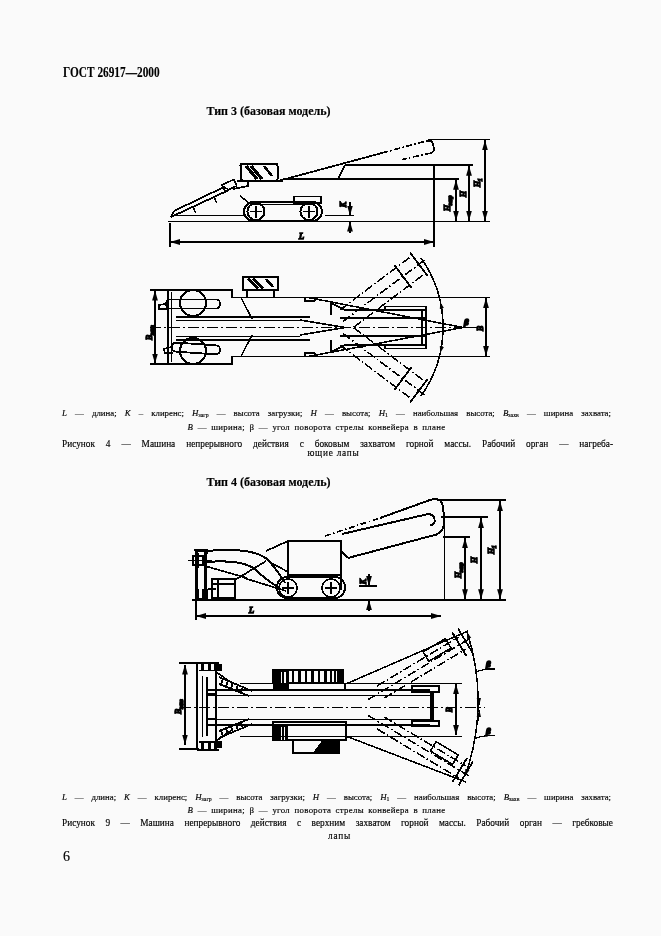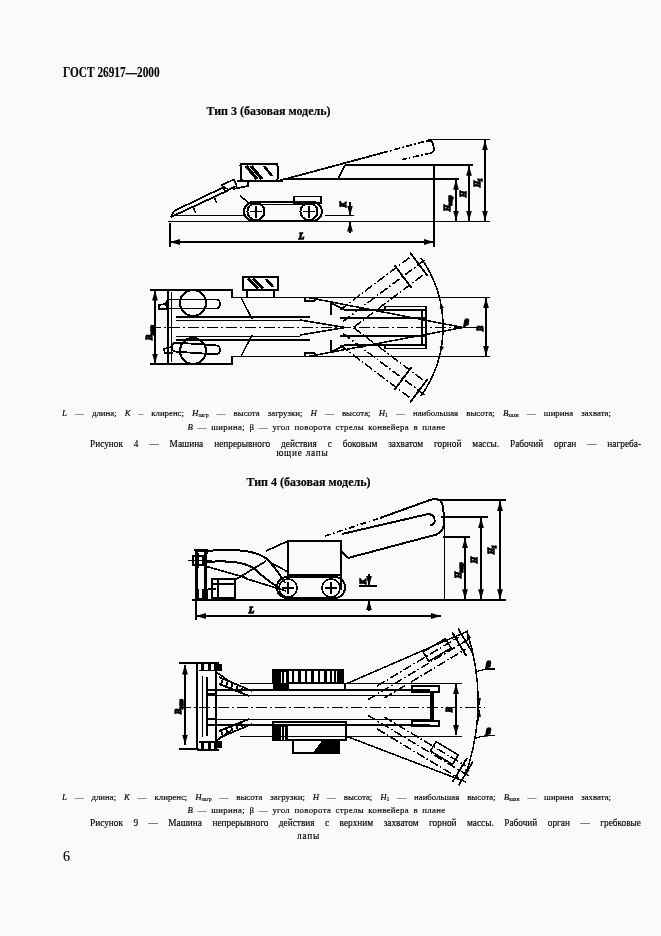--- a/index.html
+++ b/index.html
@@ -2,36 +2,36 @@
 <html><head>
 <meta charset="utf-8">
 <style>
 html,body{margin:0;padding:0;}
 body{width:661px;height:936px;background:#fafafa;font-family:"Liberation Serif",serif;color:#000;position:relative;overflow:hidden;-webkit-text-stroke:0.15px #000;}
 .abs{position:absolute;}
 .hdr{font-weight:bold;font-size:14.5px;transform:scaleX(.78);transform-origin:0 0;white-space:nowrap;}
 .tip{font-weight:bold;font-size:12px;width:537px;text-align:center;}
 .leg{font-size:8.8px;white-space:nowrap;text-align:justify;text-align-last:justify;}
 .legc{font-size:8.8px;width:661px;text-align:center;letter-spacing:.3px;word-spacing:2px;}
-.cap{font-size:9.3px;white-space:nowrap;text-align:justify;text-align-last:justify;margin-left:28px;}
-.capc{font-size:9.3px;width:605px;text-align:center;letter-spacing:.75px;}
+.cap{font-size:9.3px;white-space:nowrap;text-align:justify;text-align-last:justify;}
+.capc{font-size:9.3px;width:605px;text-align:center;letter-spacing:.75px;margin-left:31px;}
 sub{font-size:5.8px;vertical-align:-1px;}
 svg text{font-family:"Liberation Serif",serif;font-style:italic;fill:#000;}
 </style>
 </head>
 <body>
 <div class="abs hdr" style="left:63px;top:64px;">ГОСТ 26917—2000</div>
 <div class="abs tip" style="left:0;top:103.5px;">Тип 3 (базовая модель)</div>
 
 <div class="abs leg" style="left:62px;top:408px;width:549px;"><i>L</i> — длина; <i>K</i> – клиренс; <i>H</i><sub>загр</sub> — высота загрузки; <i>H</i> — высота; <i>H</i><sub>1</sub> — наибольшая высота; <i>B</i><sub>захв</sub> — ширина захвата;</div>
 <div class="abs legc" style="left:-14px;top:422px;"><i>B</i> — ширина; β — угол поворота стрелы конвейера в плане</div>
 <div class="abs cap" style="left:62px;top:439px;width:551px;">Рисунок 4 — Машина непрерывного действия  с  боковым захватом горной массы.  Рабочий орган — нагреба-</div>
 <div class="abs capc" style="left:0;top:448px;">ющие лапы</div>
 
-<div class="abs tip" style="left:0;top:475px;margin-left:40px;">Тип 4 (базовая модель)</div>
+<div class="abs tip" style="left:0;top:475px;">Тип 4 (базовая модель)</div>
 
 <div class="abs leg" style="left:62px;top:792px;width:549px;"><i>L</i> — длина; <i>K</i> — клиренс; <i>H</i><sub>загр</sub> — высота загрузки; <i>H</i> — высота; <i>H</i><sub>1</sub> — наибольшая высота; <i>B</i><sub>захв</sub> — ширина захвата;</div>
 <div class="abs legc" style="left:-14px;top:805px;"><i>B</i> — ширина; β — угол поворота стрелы конвейера в плане</div>
 <div class="abs cap" style="left:62px;top:818px;width:551px;">Рисунок 9 — Машина непрерывного действия  с  верхним  захватом горной массы. Рабочий орган — гребковые</div>
 <div class="abs capc" style="left:6px;top:831px;">лапы</div>
 <div class="abs" style="left:63px;top:849px;font-size:14px;">6</div>
 
 <svg class="abs" style="left:0;top:0;" width="661" height="936" viewBox="0 0 661 936">
 <defs>
 <marker id="ar" markerWidth="11" markerHeight="8" refX="10" refY="4" orient="auto-start-reverse" markerUnits="userSpaceOnUse">

